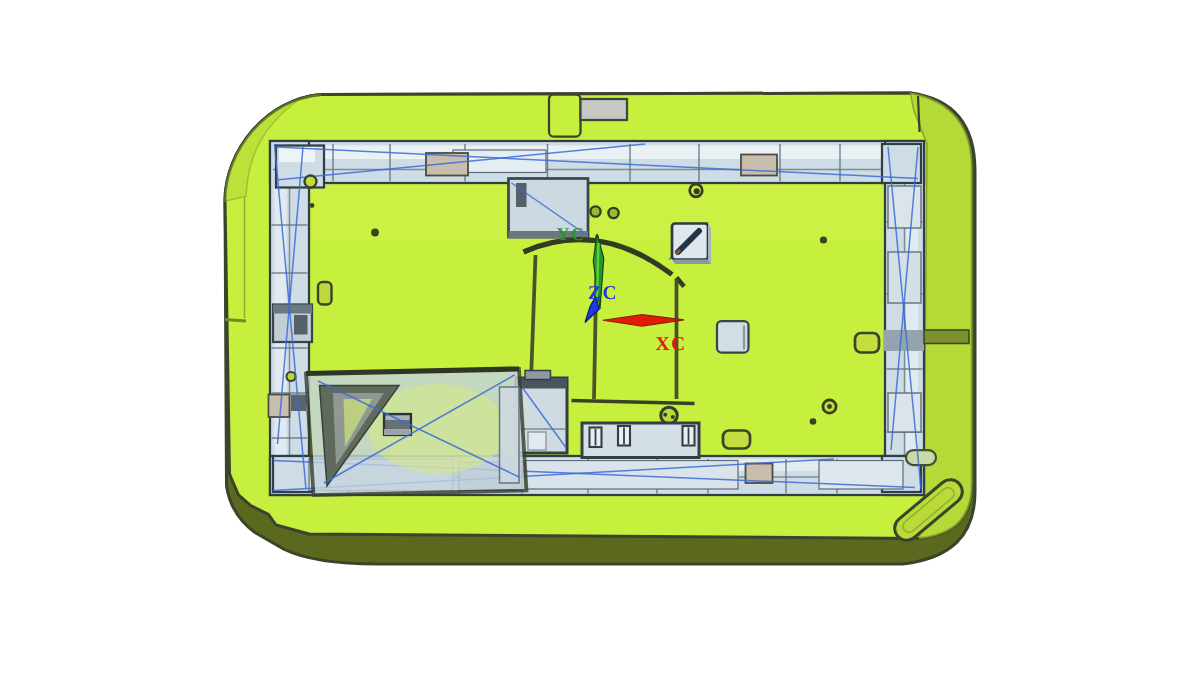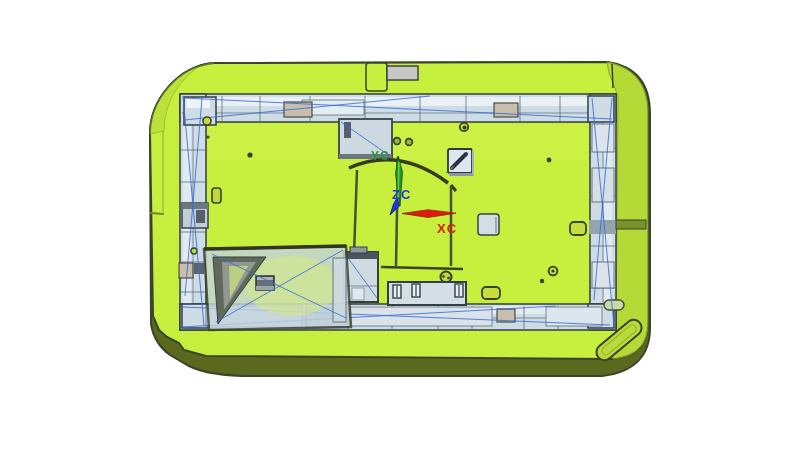--- a/index.html
+++ b/index.html
@@ -1,19 +1,19 @@
 <!DOCTYPE html>
 <html style="--background: #ffffff; --plate-top: #c7ef3e; --plate-side-dark: #5a691d; --plate-side-mid: #b2d737; --outline-dark: #3a442c; --frame-fill: #cedce5; --frame-light: #edf3f6; --frame-shadow: #94a4ae; --steel-outline: #323e46; --tan-block: #c9bdae; --wire-blue: #3a6cd8; --panel: #c3d3dc; --notch-gray: #c6c9c3; --axis-x: #e21b07; --axis-y: #2b9431; --axis-z: #2038e0;"><head>
 <meta charset="utf-8">
 <style>
   html,body{margin:0;padding:0;background:#fff;}
   .viewport{
     width:800px;height:452px;position:relative;overflow:hidden;
     background:var(--background,#ffffff);
-    font-family:Liberation Sans, sans-serif;
+    font-family:Liberation Serif, serif;
   }
   svg{display:block;}
   .green-face{fill:var(--plate-top);}
   .dark-face{fill:var(--plate-side-dark);}
   .band{fill:var(--plate-side-mid);}
   .ol{stroke:var(--outline-dark);}
   .steel{fill:var(--frame-fill);stroke:var(--steel-outline);stroke-width:1.5;}
   .steel-light{fill:var(--frame-light);}
   .steel-dark{fill:var(--frame-shadow);}
   .tan{fill:var(--tan-block);stroke:#4c4c44;stroke-width:1.2;}

